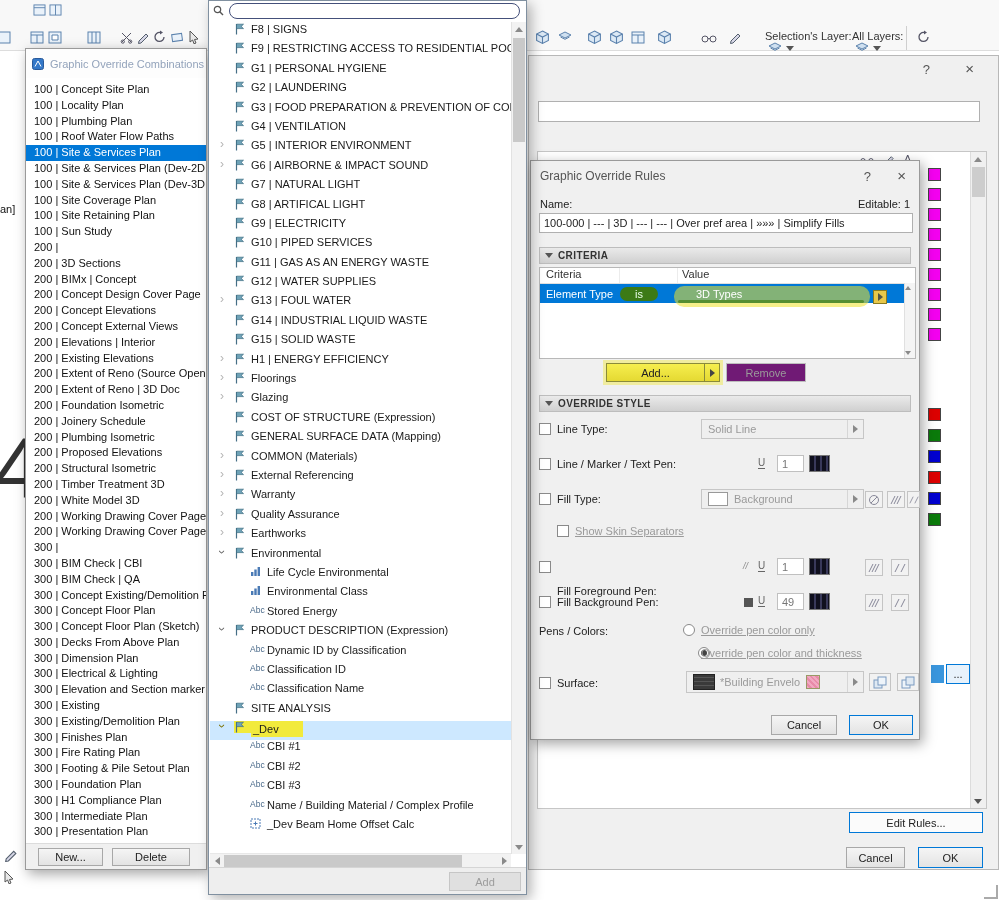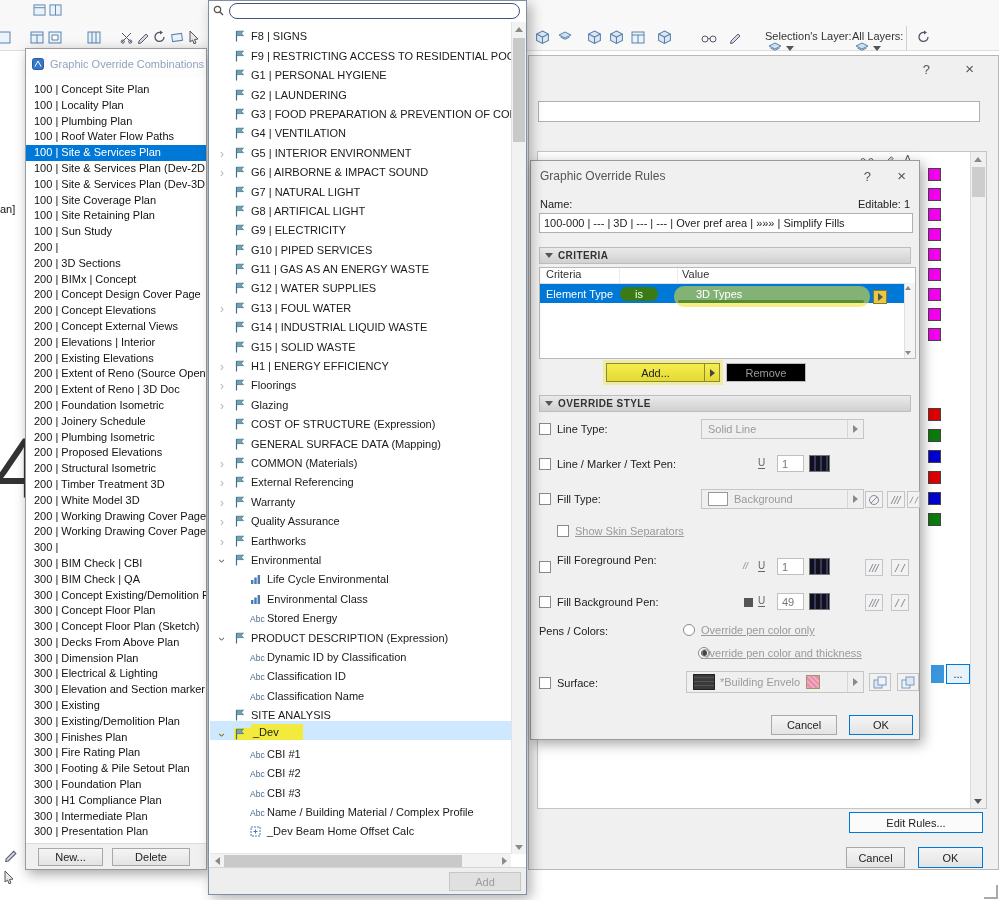--- a/index.html
+++ b/index.html
@@ -4,21 +4,21 @@
 <style>
   html,body{margin:0;padding:0;background:#dcdcdc;}
   .screen{position:relative;width:999px;height:900px;background:#ffffff;overflow:hidden;
           font-family:"Liberation Sans",sans-serif;font-size:11px;color:#222;}
   .abs{position:absolute;}
 
   
   .btn{display:flex;align-items:center;justify-content:center;background:linear-gradient(#f5f5f5,#e3e3e3);
        border:1px solid #a8a8a8;font-size:11px;color:#222;box-sizing:border-box;cursor:default;}
   .btn.focus{border:1px solid #0078d7;}
-  .btn.disabled{background:#000000;border-color:#bdbdbd;color:#9a9a9a;}
+  .btn.disabled{background:#701a75;border-color:#bdbdbd;color:#9a9a9a;}
   .cb{width:12px;height:12px;background:#fff;border:1px solid #8a8a8a;display:inline-block;box-sizing:border-box;}
   .radio{width:12px;height:12px;border:1px solid #8a8a8a;border-radius:50%;background:#fff;display:inline-block;position:relative;box-sizing:border-box;}
   .radio.checked::after{content:"";position:absolute;left:2px;top:2px;right:2px;bottom:2px;border-radius:50%;background:#444;}
   .tri-r{width:0;height:0;border-top:4px solid transparent;border-bottom:4px solid transparent;border-left:5px solid #8a8a8a;}
   .tri-d{width:0;height:0;border-left:4px solid transparent;border-right:4px solid transparent;border-top:5px solid #555;}
   .tri-u{width:0;height:0;border-left:4px solid transparent;border-right:4px solid transparent;border-bottom:5px solid #8a8a8a;}
   .tri-l{width:0;height:0;border-top:4px solid transparent;border-bottom:4px solid transparent;border-right:5px solid #8a8a8a;}
   .dialog{position:absolute;background:#f0f0f0;border:1px solid #9a9a9a;box-shadow:3px 4px 12px rgba(0,0,0,.35);box-sizing:border-box;}
   .numf{position:absolute;width:27px;height:17px;background:#fff;border:1px solid #c0c0c0;color:#777;
         display:flex;align-items:center;padding-left:4px;box-sizing:border-box;}
@@ -56,21 +56,21 @@
   .combos .footer .btn.del{width:78px;}
 
   
   .popup{position:absolute;left:208px;top:0;width:319px;height:895px;background:#fff;border:1px solid #8090a0;
          box-shadow:4px 4px 12px rgba(0,0,0,.3);z-index:30;box-sizing:border-box;}
   .search{position:absolute;left:20px;top:2px;right:6px;height:16px;border:1px solid #44507a;border-radius:8px;background:#fff;
           display:flex;align-items:center;padding-left:8px;box-sizing:border-box;}
   .search input{border:none;outline:none;width:95%;font-size:11px;font-family:"Liberation Sans",sans-serif;background:transparent;}
   .mag{position:absolute;left:4px;top:4px;}
   .tree{position:absolute;left:1px;top:22px;right:15px;bottom:40px;overflow:hidden;}
-  .tree-row{height:19.4px;display:flex;align-items:flex-end;padding-left:10px;white-space:nowrap;box-sizing:border-box;}
+  .tree-row{height:19.4px;display:flex;align-items:flex-start;padding-left:10px;white-space:nowrap;box-sizing:border-box;}
   .tree-row .arrow{width:14px;flex:none;color:#b5b5b5;font-size:12px;display:flex;align-items:center;}
   .tree-row .arrow span{visibility:hidden;display:inline-block;line-height:10px;}
   .tree-row[data-arrow="collapsed"] .arrow span{visibility:visible;}
   .tree-row[data-arrow="expanded"] .arrow span{visibility:visible;transform:rotate(90deg);color:#666;}
   .tree-row.child .arrow{width:30px;}
   .tree-row .icon{width:17px;flex:none;display:flex;align-items:center;}
   .tree-row .icon > *{display:none;}
   .tree-row[data-icon="prop"] .i-prop{display:inline-block;}
   .tree-row[data-icon="abc"] .i-abc{display:inline-block;}
   .tree-row[data-icon="chart"] .i-chart{display:inline-block;}
@@ -686,21 +686,21 @@
           <path d="M1 9 L5 1 M7 9 L11 1" stroke="#889" stroke-width="1"></path>
         </svg>
       </span>
 
     
     <span class="cb abs" style="left:26px;top:364px"></span>
     <span class="lab dis" style="left:44px;top:364px">Show Skin Separators</span>
 
     
     <span class="cb abs" style="left:8px;top:400px"></span>
-    <span class="lab" style="left:26px;top:393px">Fill Foreground Pen:</span>
+    <span class="lab" style="left:26px;top:424px">Fill Foreground Pen:</span>
     <span class="hatchtxt" style="left:212px;top:400px">//</span>
     <span class="penU" style="left:227px;top:400px">U</span>
     <div class="numf" style="left:246px;top:397px">
       <span>1</span>
       </div>
     <div class="penbtn" style="left:278px;top:397px"></div>
     <span class="mib" style="left:334px;top:398px">
       <svg width="12" height="10" viewBox="0 0 12 10">
           <path d="M1 9 L5 1 M4 9 L8 1 M7 9 L11 1" stroke="#889" stroke-width="1"></path>
         </svg>

